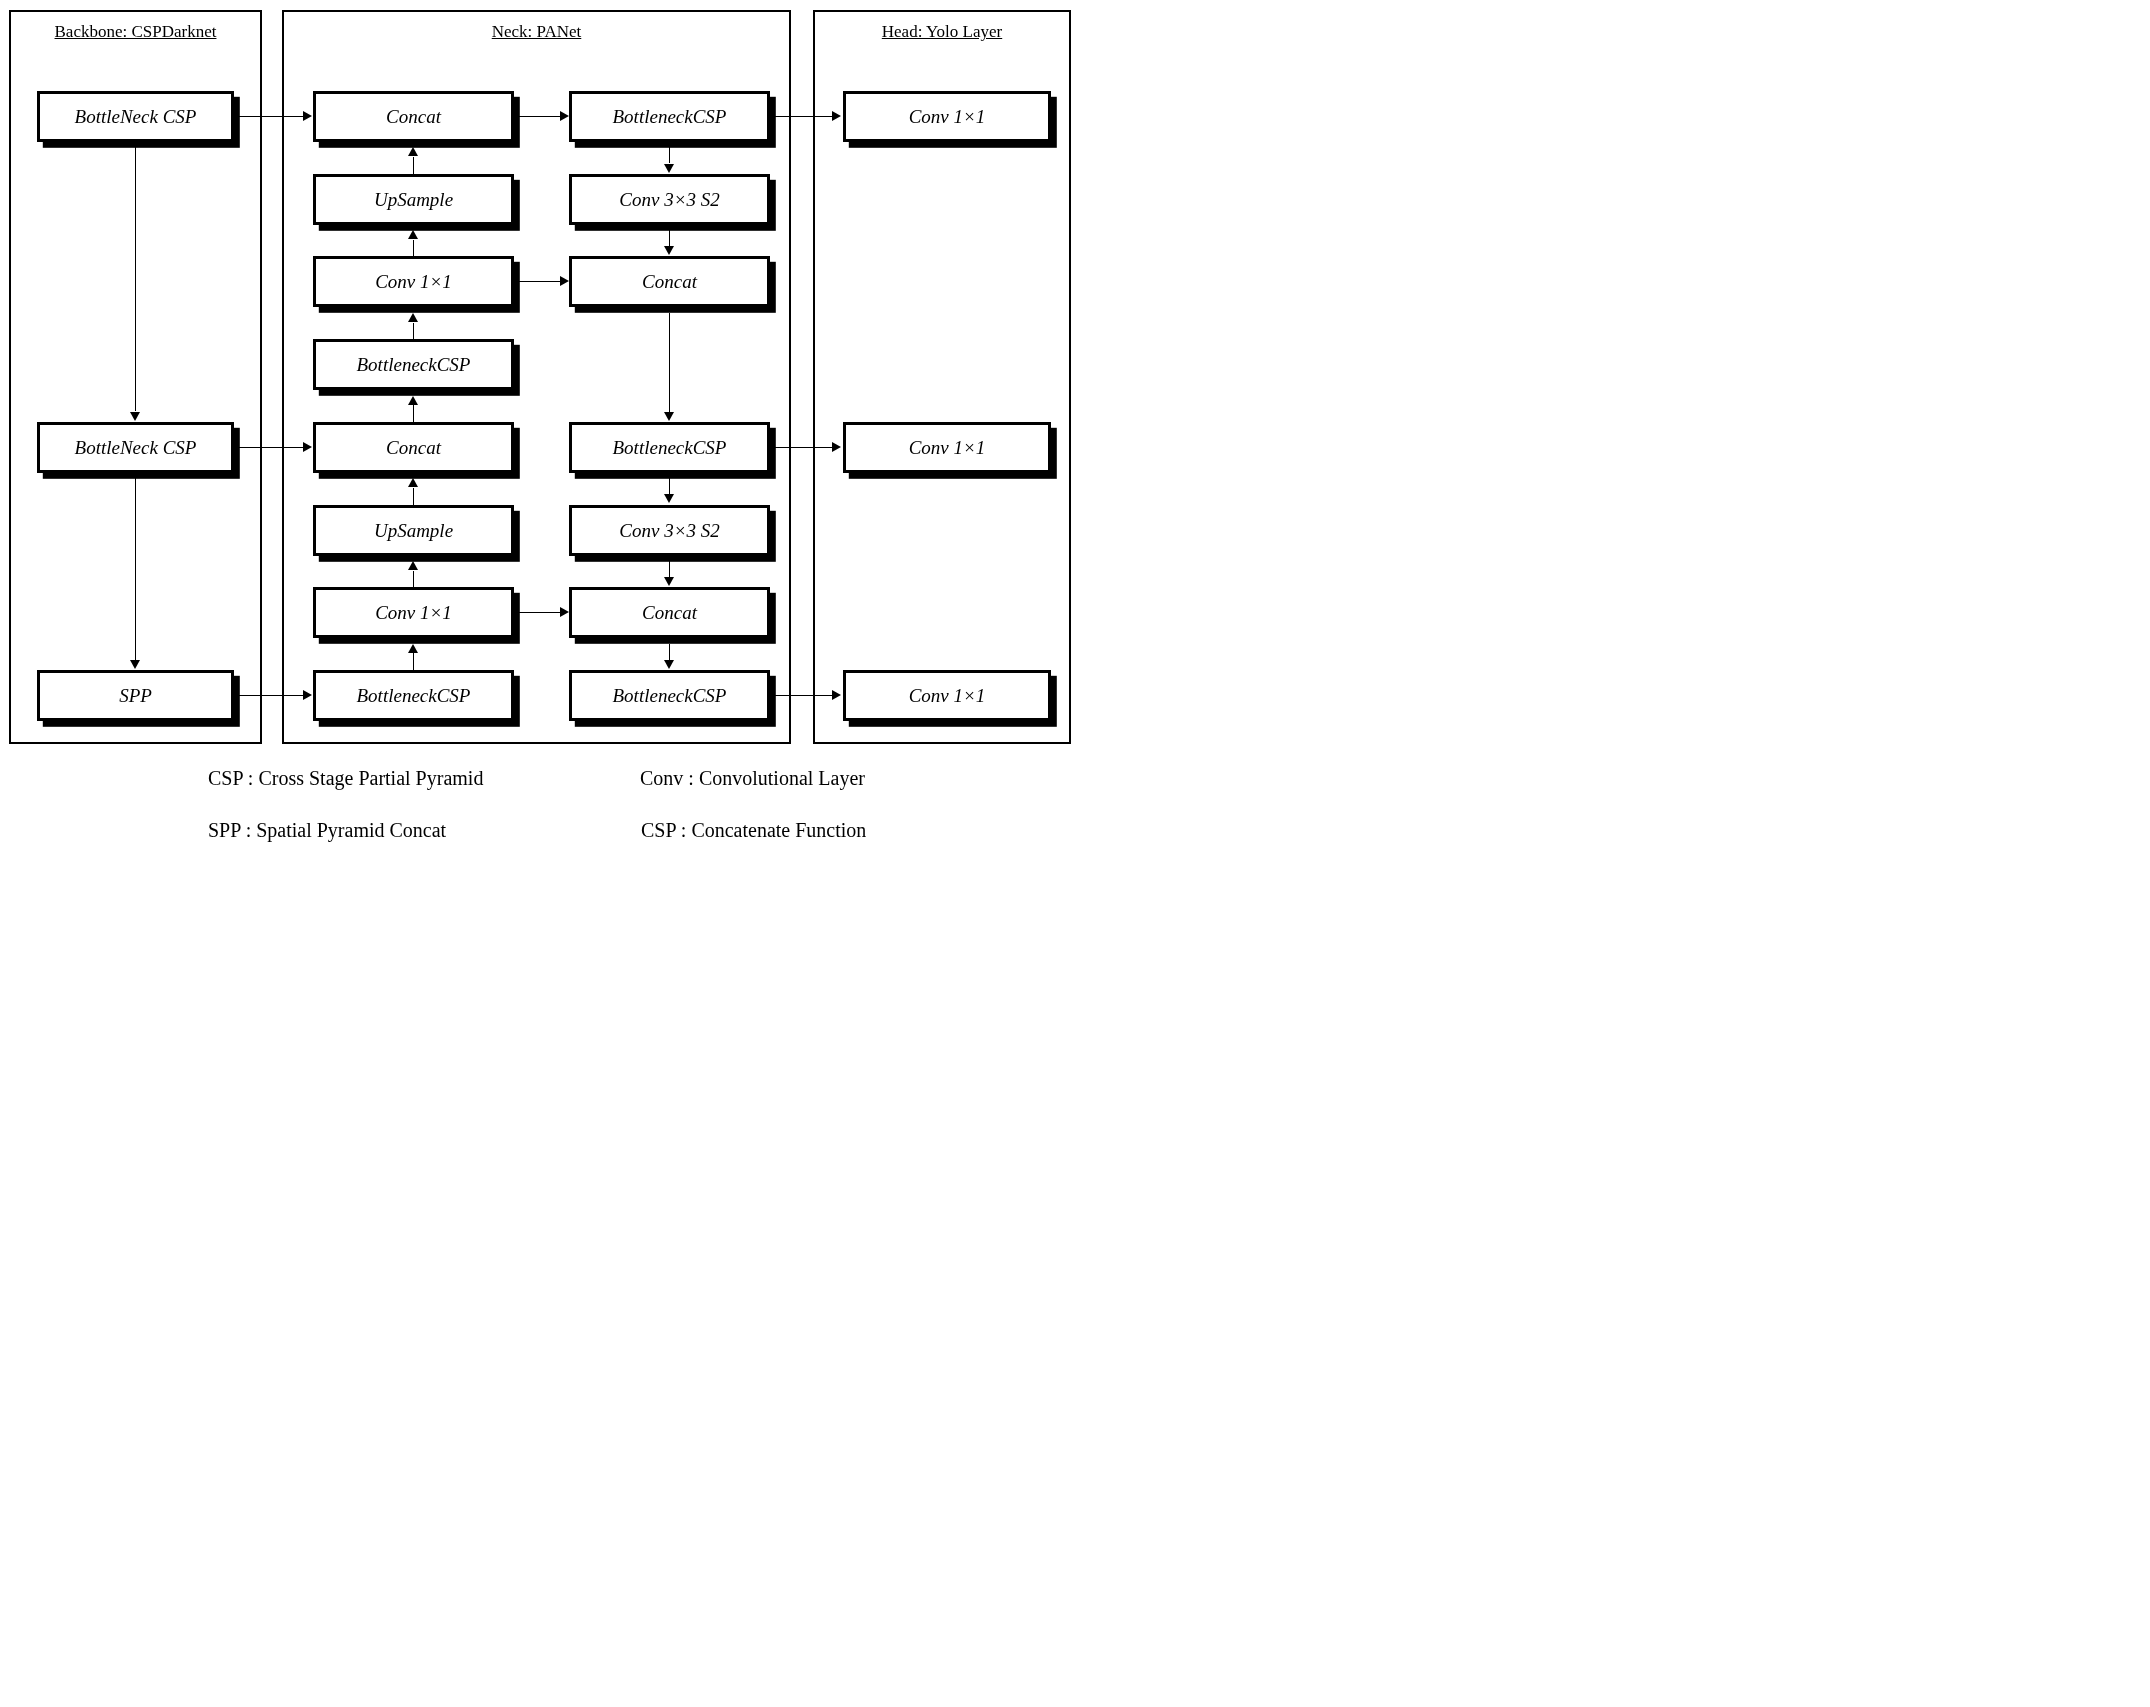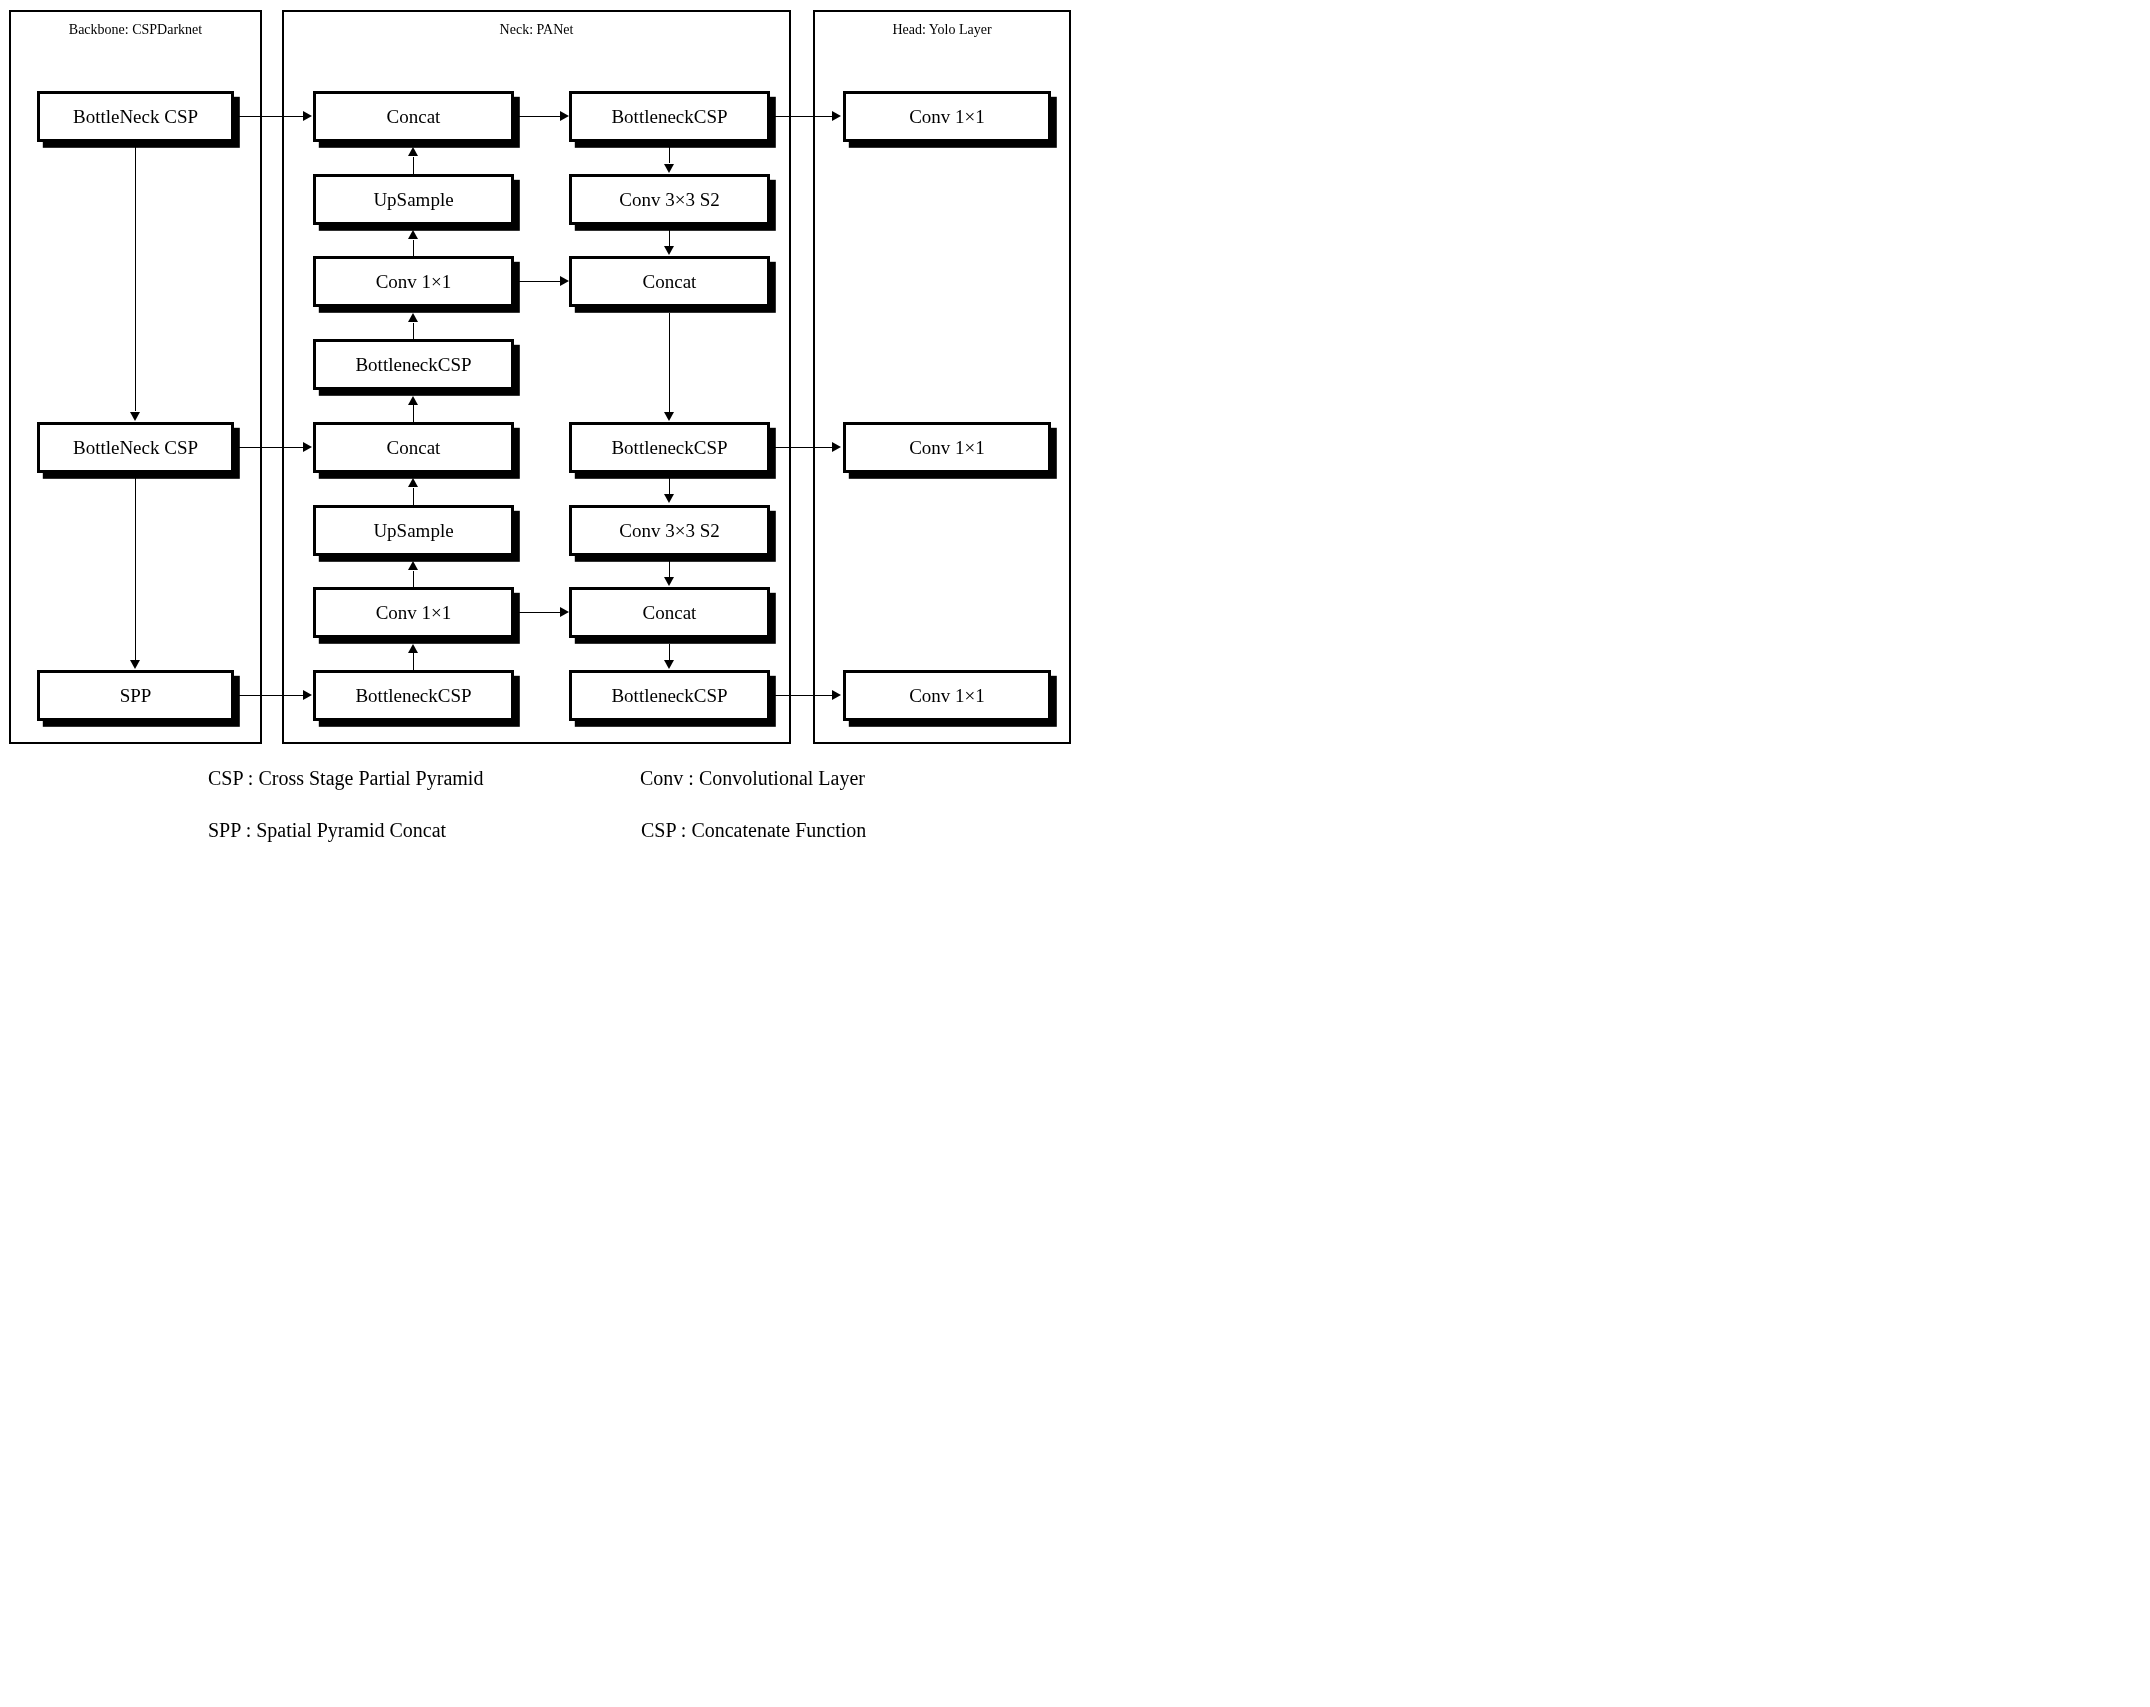--- a/index.html
+++ b/index.html
@@ -13,34 +13,36 @@
   .panel{
     position:absolute;
     border:2.6px solid #000;
     box-sizing:border-box;
     background:transparent;
   }
   .panel-title{
     position:absolute;
     top:10.3px;left:0;width:100%;
     text-align:center;
-    font-size:14px;
+    font-size:17px;
     white-space:nowrap;
+    text-decoration:underline;
   }
   .node{
     position:absolute;
     box-sizing:border-box;
     height:51px;
     border:3.2px solid #000;
     background:#fff;
     box-shadow:5.8px 5.8px 0 0 #000;
     display:flex;align-items:center;justify-content:center;
     font-size:19px;
     white-space:nowrap;
     z-index:2;
+    font-style:italic;
   }
   .col-backbone{left:37px;width:197px;}
   .col-neck-left{left:313px;width:201px;}
   .col-neck-right{left:569px;width:201px;}
   .col-head{left:843px;width:208px;}
   .r1{top:91px}.r2{top:174px}.r3{top:256px}.r4{top:339px}
   .r5{top:422px}.r6{top:505px}.r7{top:587px}.r8{top:670px}
   .vline{position:absolute;width:1.3px;background:#000;z-index:1;}
   .hline{position:absolute;height:1.3px;background:#000;z-index:1;}
   .ah-r{position:absolute;width:0;height:0;border-top:5.8px solid transparent;border-bottom:5.8px solid transparent;border-left:9.6px solid #000;z-index:3;}

